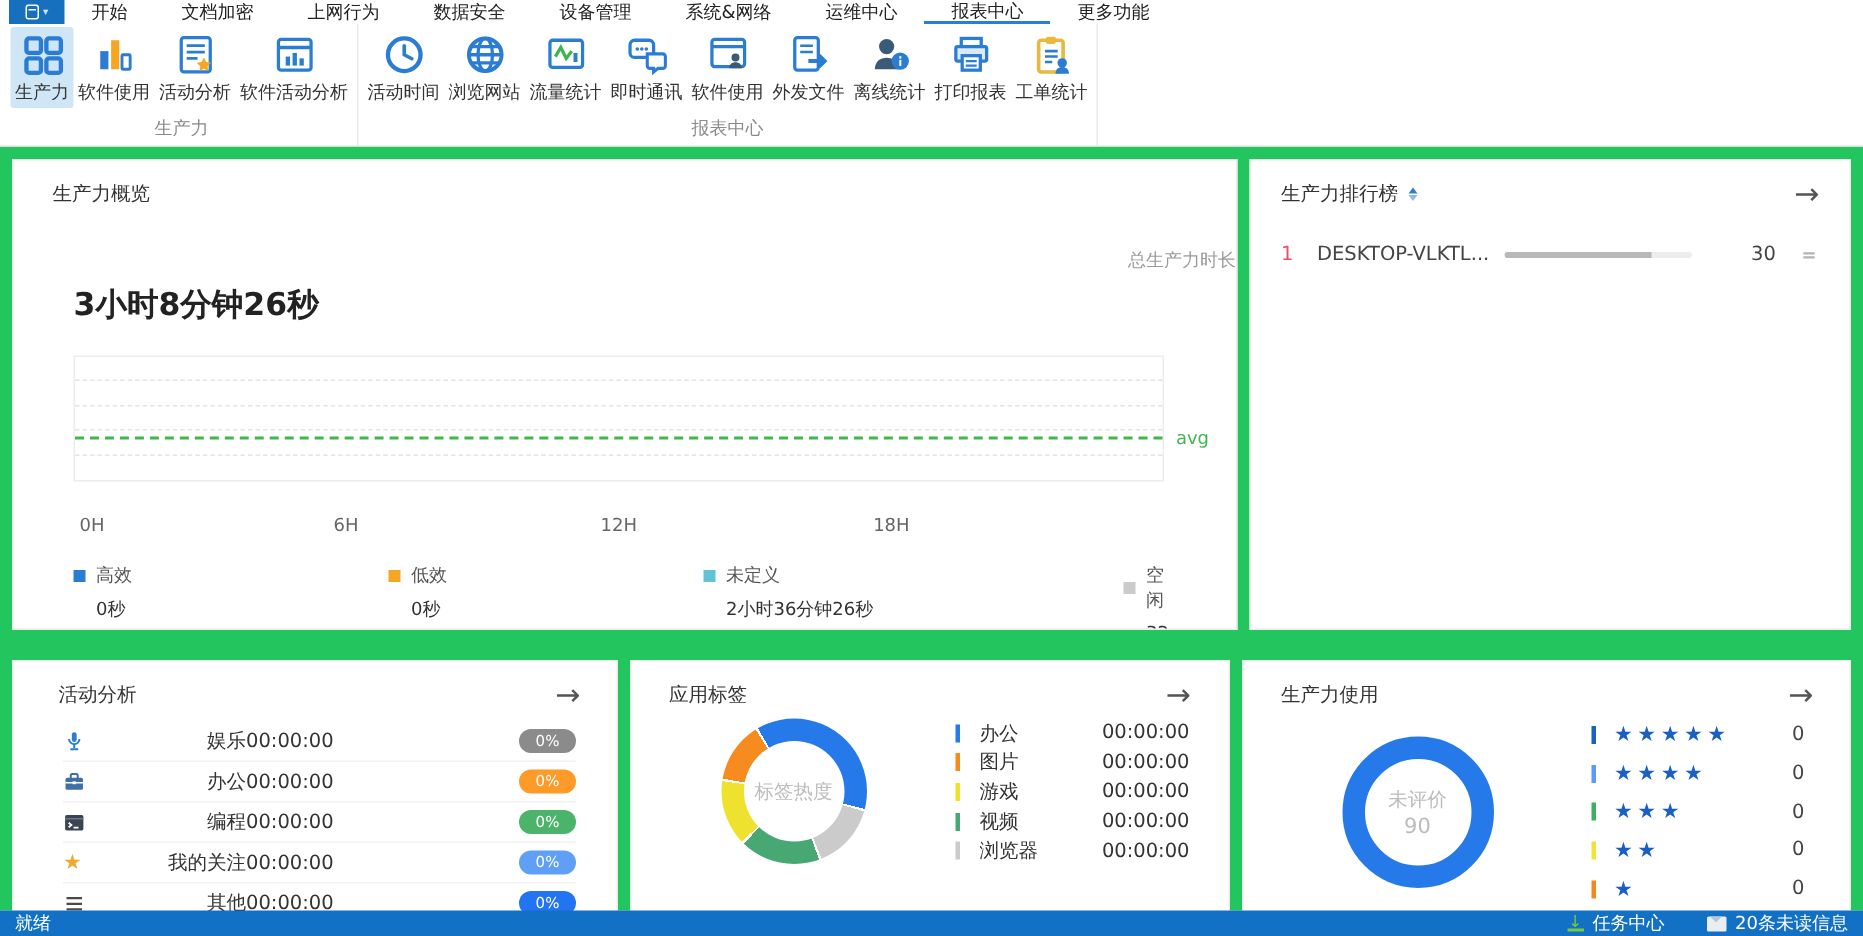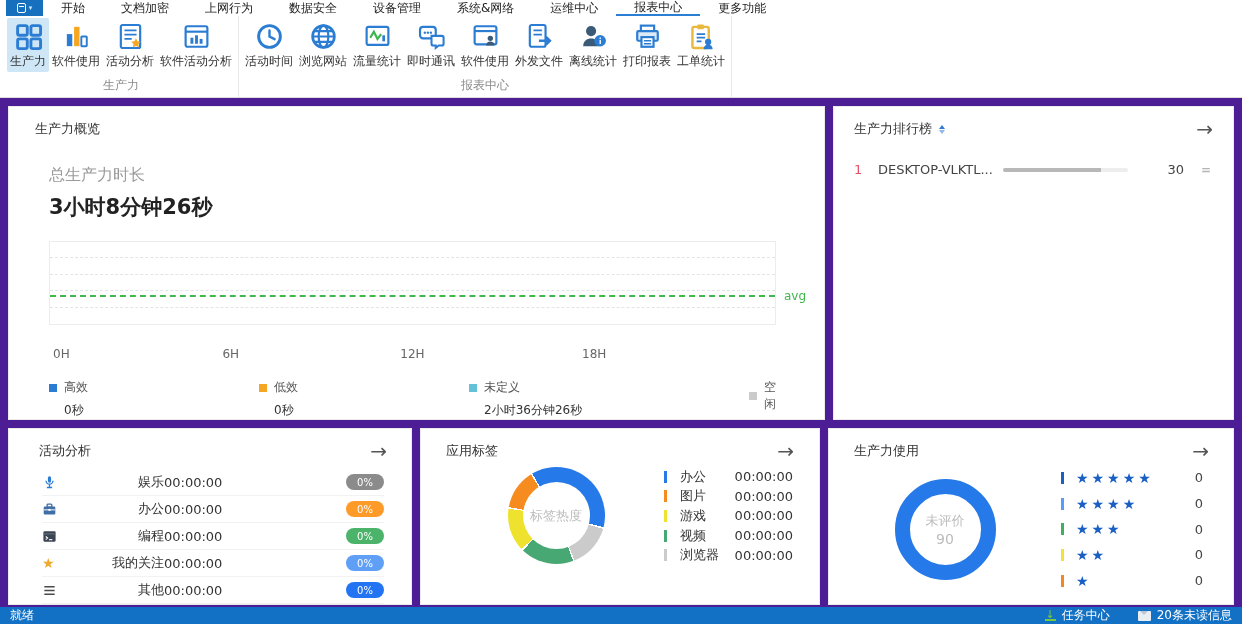--- a/index.html
+++ b/index.html
@@ -21,32 +21,32 @@
   .ribbon { height:82px; background:#fff; border-bottom:1px solid #dcdcdc; display:flex; padding-left:4px; }
   .rgroup { display:flex; flex-direction:column; border-right:1px solid #e9e9e9; padding:0 3px; }
   .rbuttons { display:flex; flex:1; align-items:flex-start; padding-top:2px; }
   .rbtn { display:flex; flex-direction:column; align-items:center; padding:4px 3px 2px; cursor:pointer; border-radius:2px; }
   .rbtn.active { background:#cfe6f7; }
   .rbtn svg { width:29px; height:29px; }
   .rbtn-label { font-size:12px; color:#333; margin-top:2px; white-space:nowrap; }
   .rgroup-label { text-align:center; font-size:12px; color:#8a8a8a; padding:1px 0 3px; }
 
   
-  .content { position:absolute; left:0; right:0; top:98px; bottom:17px; background:#4c1d95; padding:8px; display:flex; flex-direction:column; gap:8px; }
+  .content { position:absolute; left:0; right:0; top:98px; bottom:17px; background:#22c55e; padding:8px; display:flex; flex-direction:column; gap:20px; }
   .row1 { display:grid; grid-template-columns:817px 1fr; gap:8px; height:314px; }
   .row2 { display:grid; grid-template-columns:404px 400px 1fr; gap:8px; flex:1; }
   .panel { background:#fff; border:1px solid #ebebeb; position:relative; overflow:hidden; }
   .phead { display:flex; align-items:center; justify-content:space-between; padding:13px 20px 0 20px; }
   .ptitle { font-size:13px; color:#333; display:flex; align-items:center; }
   .parrow { font-size:20px; color:#555; cursor:pointer; line-height:14px; font-weight:400; }
 
   
   .ov-head { padding-left:26px; }
   .ov-stats { margin:27px 0 0 40px; }
-  .ov-label { font-size:16px; color:#9a9a9a; }
+  .ov-label { font-size:12px; color:#9a9a9a;text-align:right; }
   .ov-value { font-size:21px; font-weight:bold; color:#222; margin-top:7px; }
   .ov-chart-wrap { margin:20px 48px 0 40px; position:relative; }
   .ov-plot { height:84px; border:1px solid #ececec; background:#fff; position:relative; }
   .gridline { position:absolute; left:0; right:0; border-top:1px dashed #e4e4e4; }
   .avg-line { position:absolute; left:0; right:0; border-top:2px dashed #41b64e; }
   .avg-label { position:absolute; right:-31px; font-size:12px; color:#41b64e; transform:translateY(-58%); }
   .ov-bar { position:absolute; bottom:0; width:14px; display:flex; flex-direction:column; justify-content:flex-end; }
   .ov-xaxis { position:relative; height:16px; margin-top:22px; font-size:12px; color:#666; }
   .ov-xaxis span { position:absolute; top:0; }
   .ov-legend { display:grid; grid-template-columns:210px 210px 280px 1fr; margin:16px 48px 0 40px; font-size:12px; }
@@ -73,21 +73,21 @@
   .act-row { display:flex; align-items:center; height:27px; border-bottom:1px solid #f2f2f2; }
   .act-icon { width:17px; display:flex; align-items:center; font-size:14px; line-height:1; }
   .act-icon svg { width:15px; height:15px; }
   .act-label { font-size:13px; color:#333; margin-left:7px; width:98px; white-space:nowrap; }
   .act-time { font-size:13px; color:#333; }
   .act-badge { margin-left:auto; width:38px; height:16px; border-radius:8px; color:#fff; font-size:10px; display:flex; align-items:center; justify-content:center; }
 
   
   .tags-head { padding-left:25px; padding-right:25px; }
   .tags-body { display:flex; align-items:center; margin-top:7px; }
-  .donut-wrap { width:216px; display:flex; justify-content:center;margin-left:27px; }
+  .donut-wrap { width:216px; display:flex; justify-content:center; }
   .donut { width:97px; height:97px; border-radius:50%; position:relative; }
   .donut-hole { position:absolute; inset:15px; background:#fff; border-radius:50%; }
   .donut-center { position:absolute; inset:0; display:flex; align-items:center; justify-content:center; font-size:13px; color:#bcbcbc; }
   .tags-legend { flex:1; padding-right:26px; }
   .tag-row { display:flex; align-items:center; height:19.6px; }
   .tick { width:3px; height:12px; flex:none; }
   .tag-label { font-size:13px; color:#333; margin-left:13px; }
   .tag-time { margin-left:auto; font-size:13px; color:#333; }
 
   

